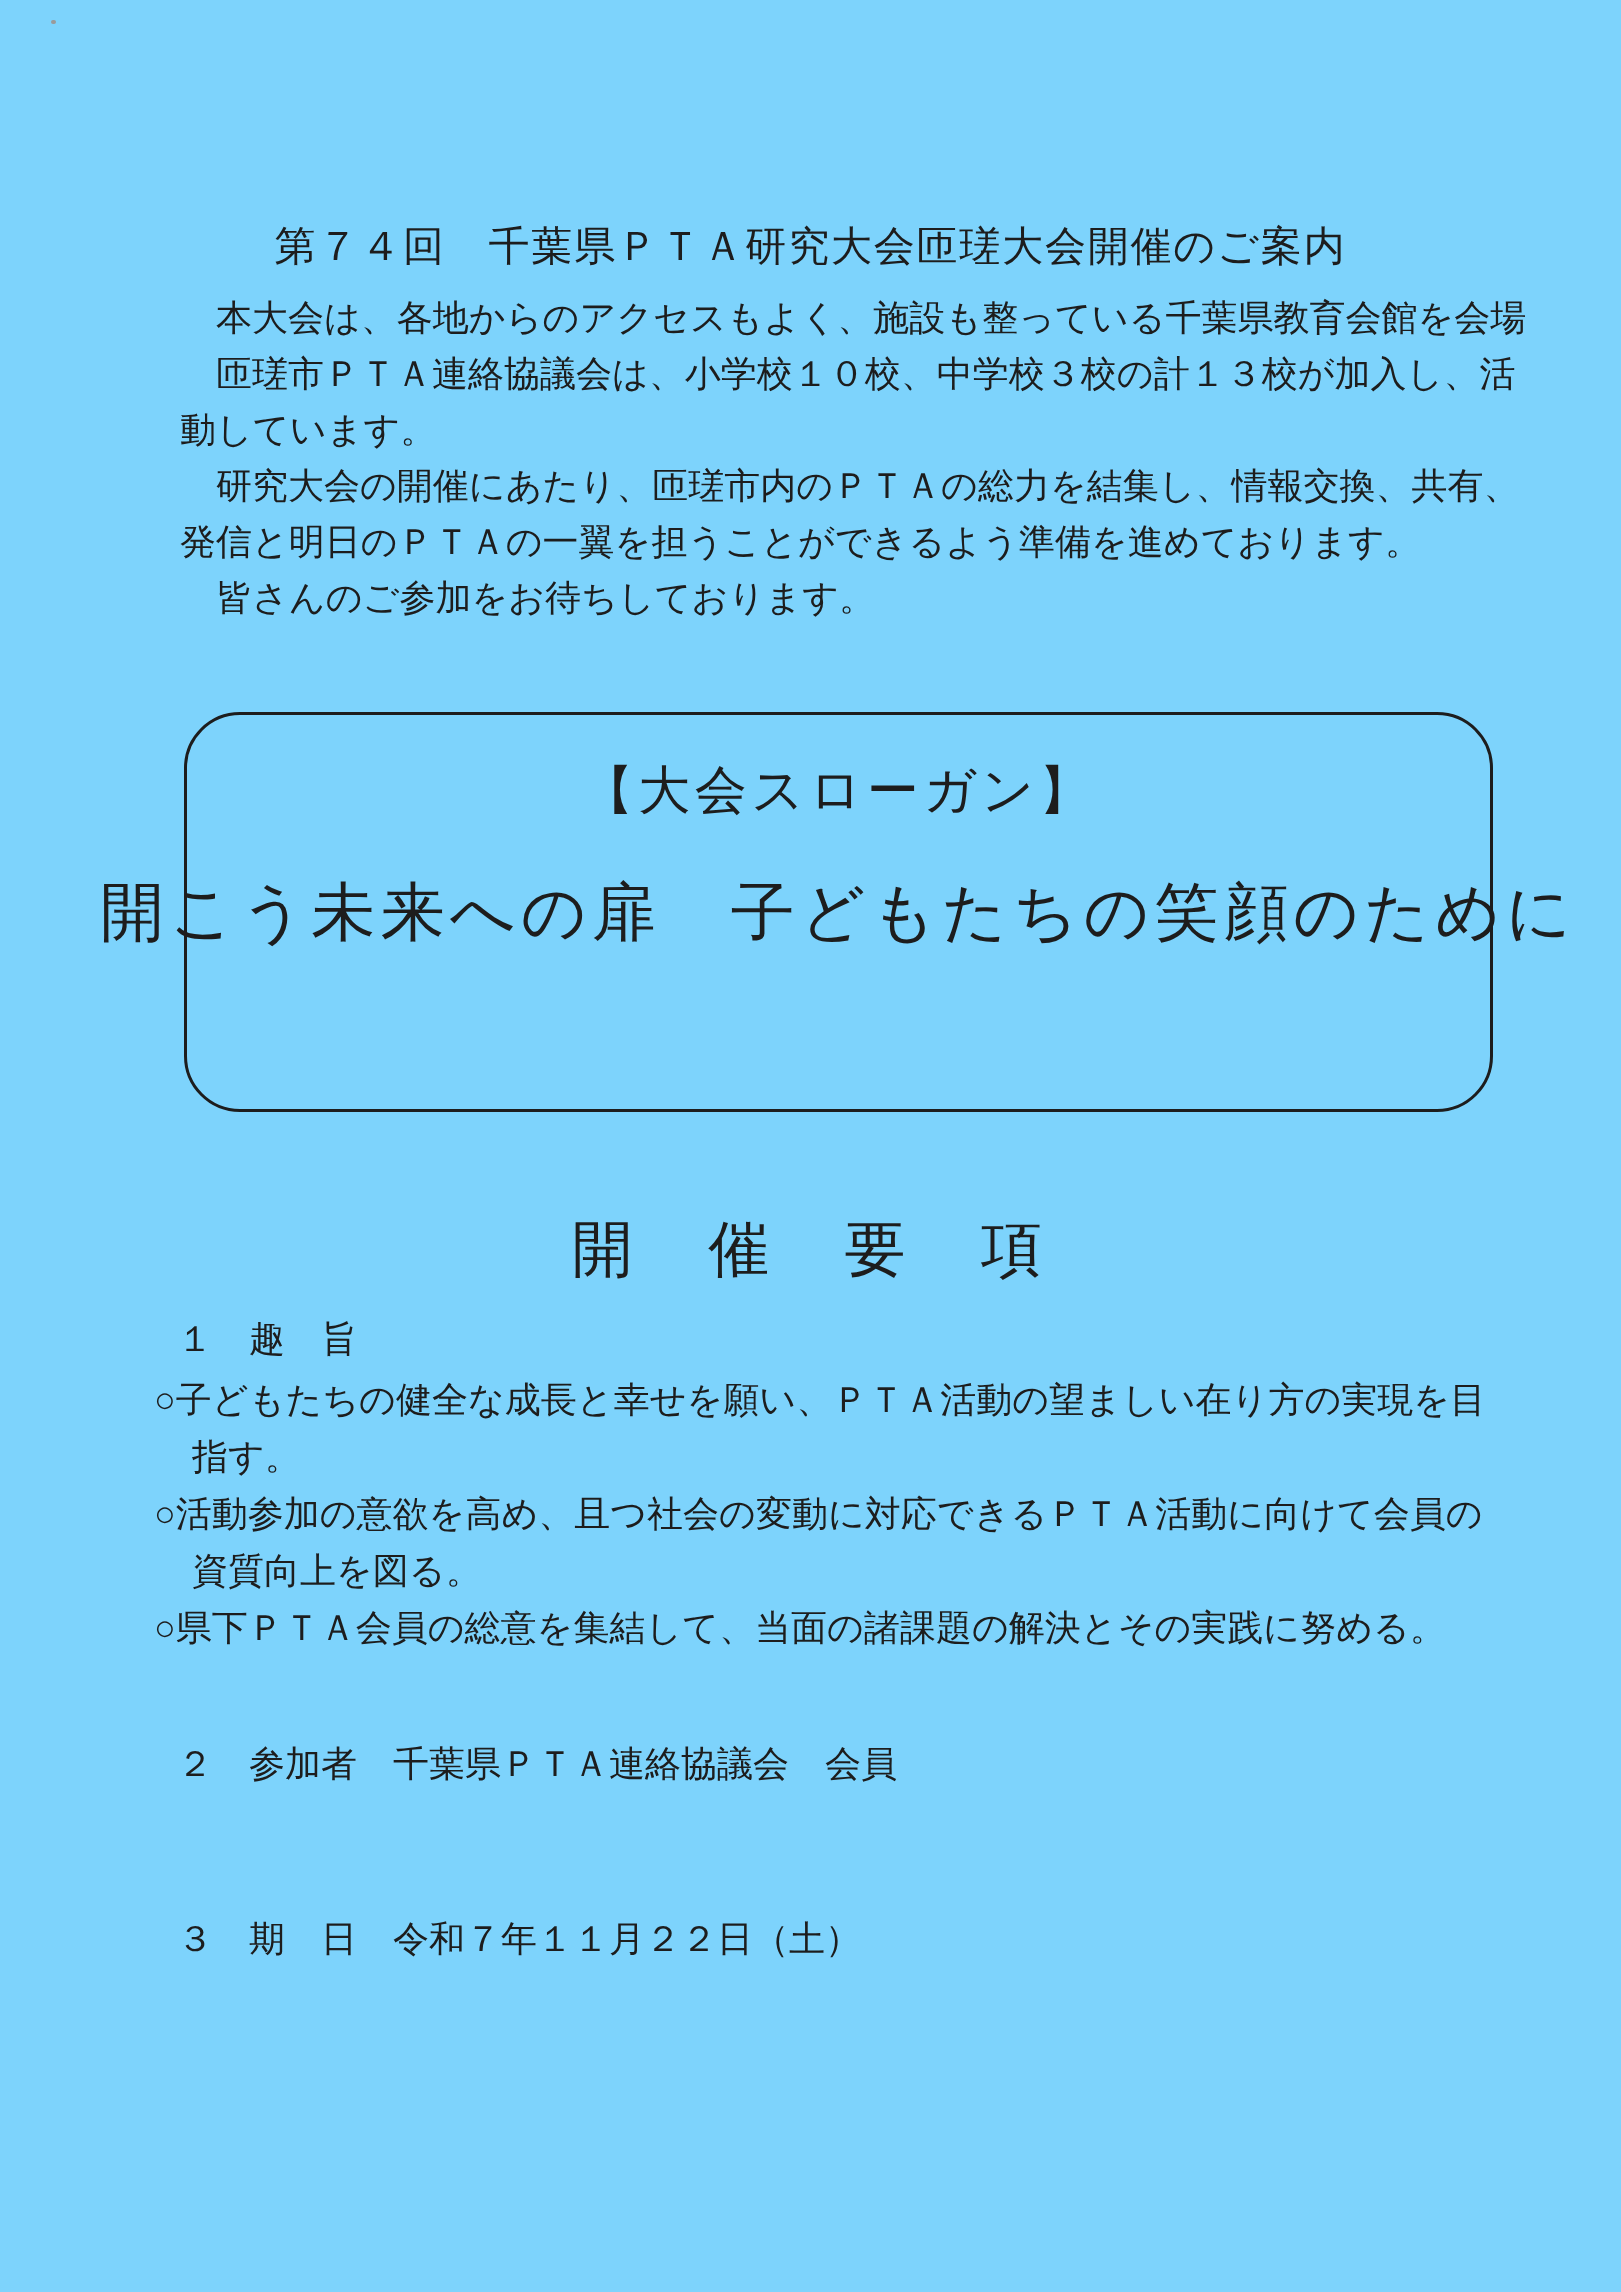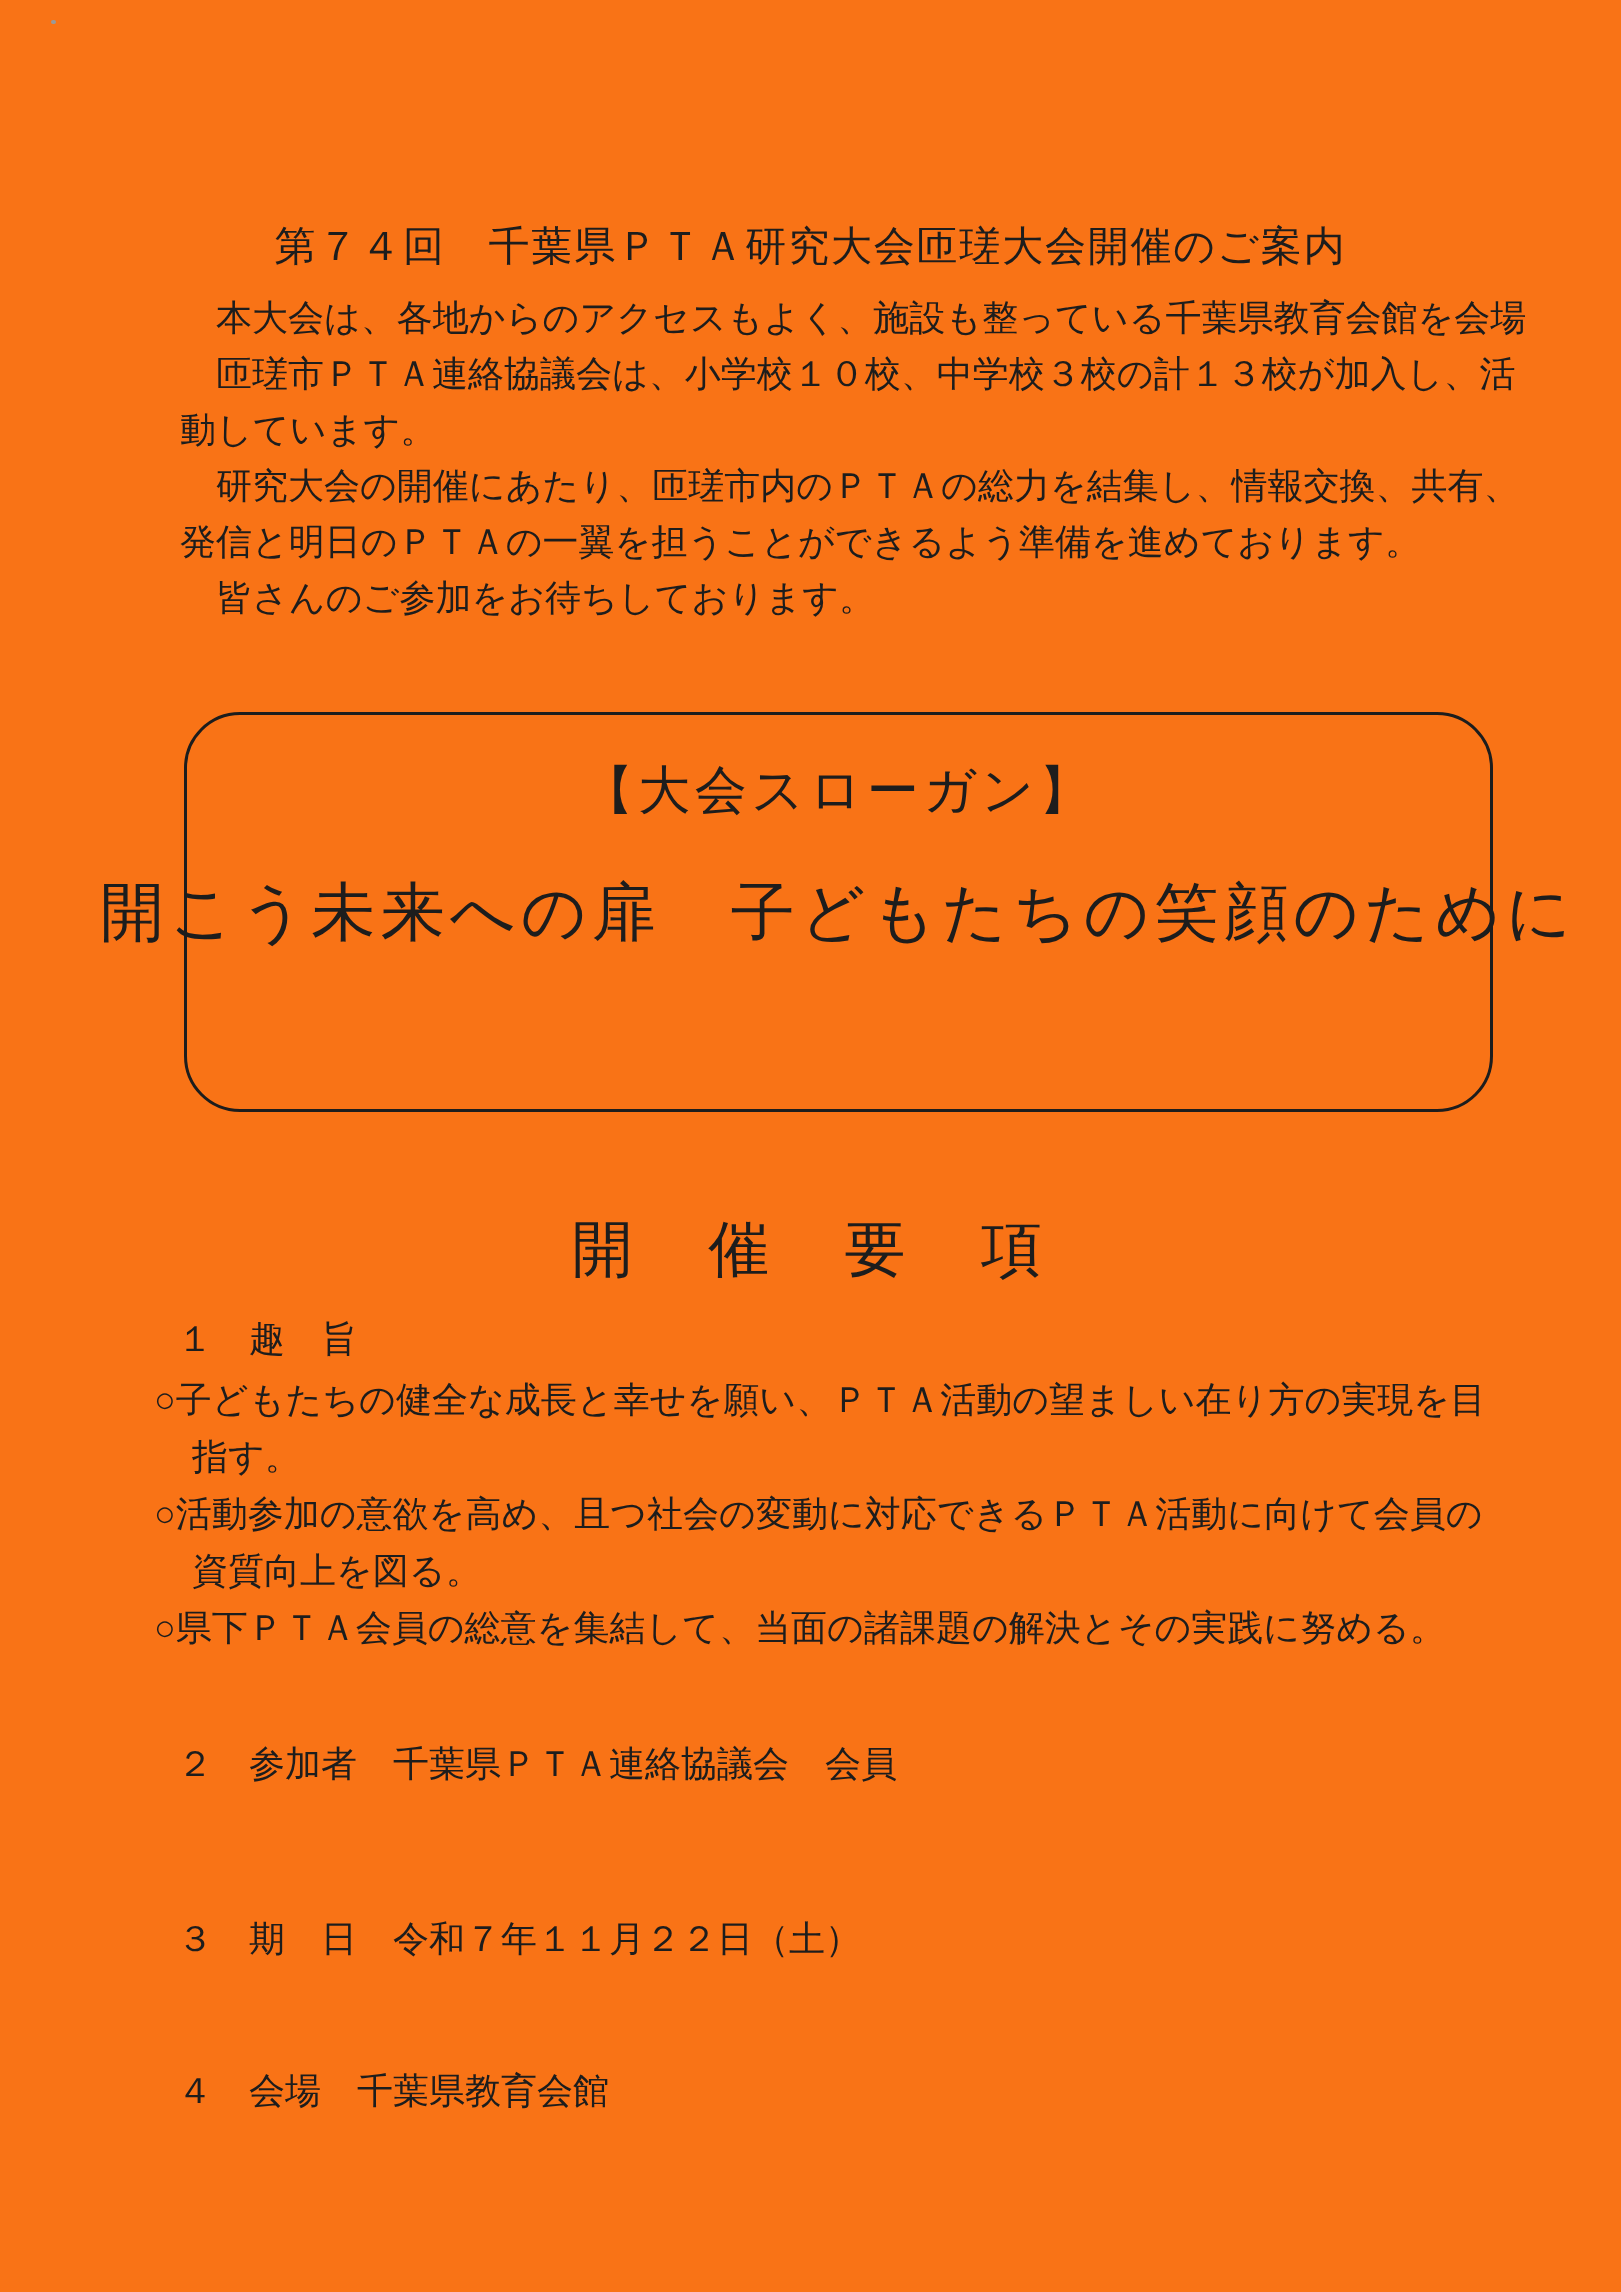--- a/index.html
+++ b/index.html
@@ -1,21 +1,21 @@
 <!DOCTYPE html>
 <html lang="ja" style="font-size:14.3px"><head>
 <meta charset="utf-8">
 <style>
   html, body { margin: 0; padding: 0; background: #e8e8e8; }
   .page {
     position: relative;
     width: 1621px;
     height: 2293px;
     margin: 0 auto;
-    background: #f97316;
+    background: #7dd3fc;
     color: #1d1d1d;
     font-family: "Liberation Serif", "DejaVu Serif", serif;
     overflow: hidden;
   }
   .artifact-dot {
     position: absolute;
     left: 51px; top: 19.7px;
     width: 4.5px; height: 4.5px;
     border-radius: 50%;
     background: #9a9a9a;
@@ -144,16 +144,15 @@
     <div class="line cont">指す。</div>
     <div class="line">○活動参加の意欲を高め、且つ社会の変動に対応できるＰＴＡ活動に向けて会員の</div>
     <div class="line cont">資質向上を図る。</div>
     <div class="line">○県下ＰＴＡ会員の総意を集結して、当面の諸課題の解決とその実践に努める。</div>
   </div>
 
   <div class="sec-label sec2">２　参加者　千葉県ＰＴＡ連絡協議会　会員</div>
 
   <div class="sec-label sec3">３　期　日　令和７年１１月２２日（土）</div>
 
-  <div class="sec-label sec4">４　会場　千葉県教育会館</div>
 
 </div>
 
 
 </body></html>

